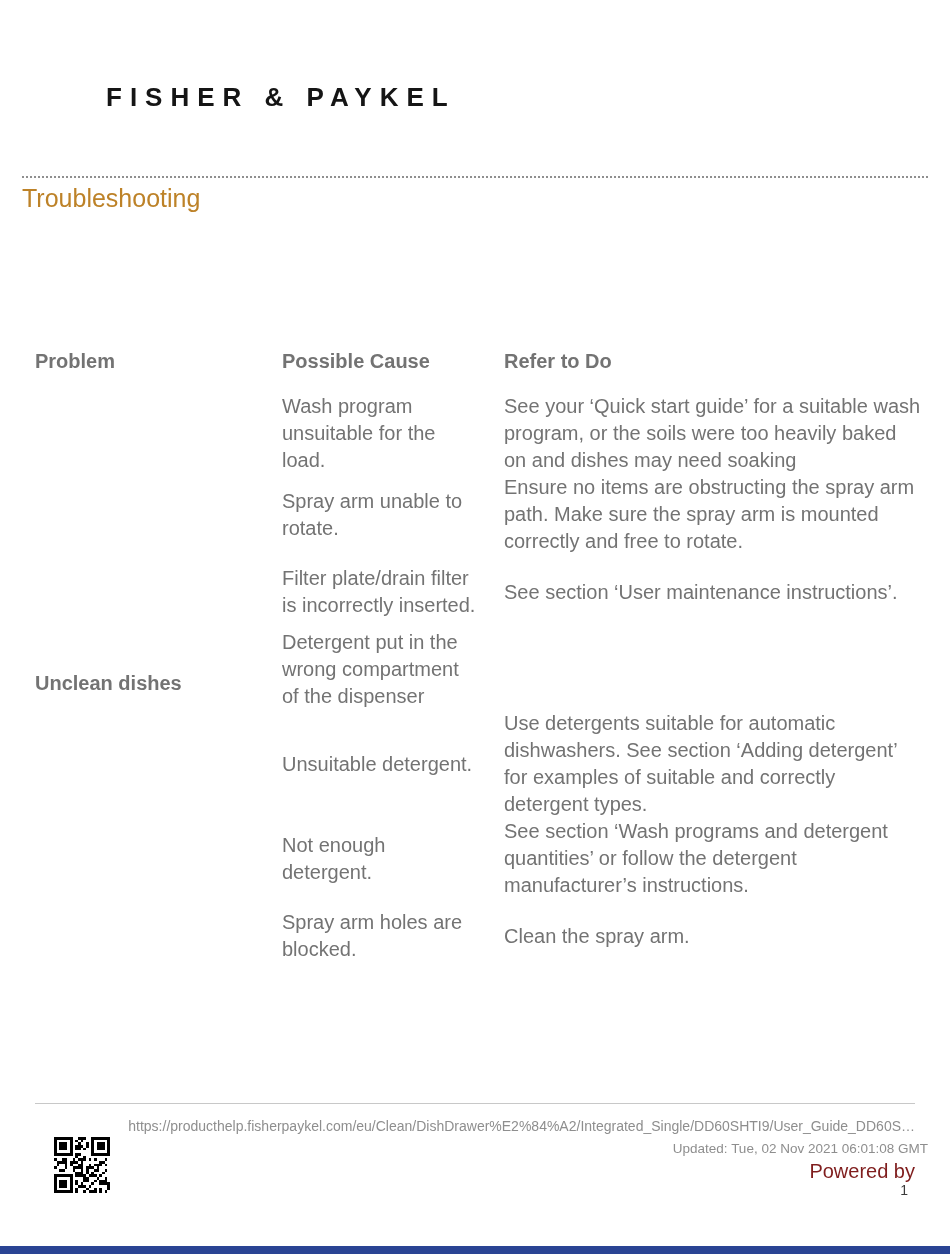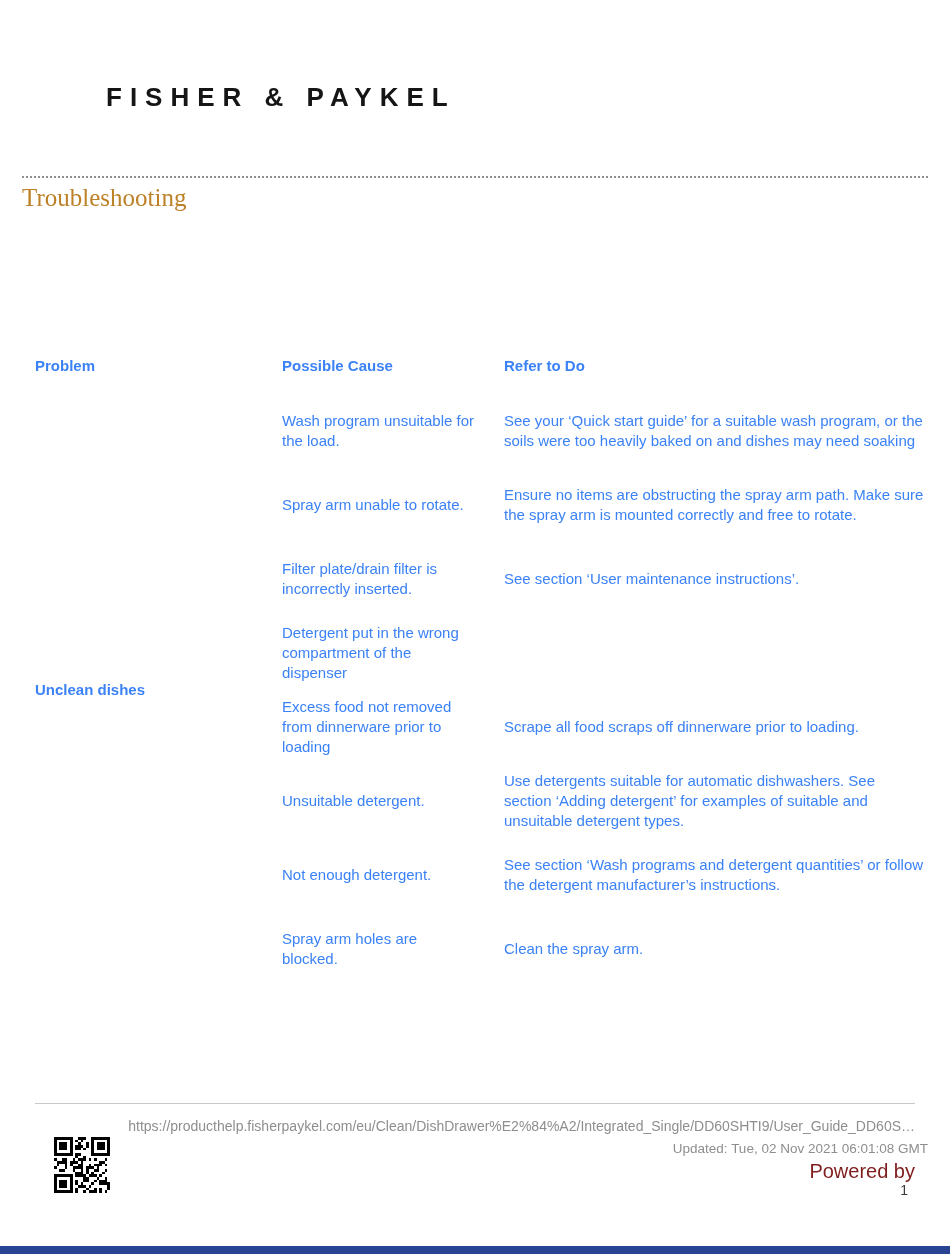--- a/index.html
+++ b/index.html
@@ -14,25 +14,25 @@
     font-size:26px; font-weight:700; letter-spacing:8px; color:#151515;
     white-space:nowrap;
     margin-left:46px;
   }
   .dotted {
     position:absolute; left:22px; right:22px; top:176px; height:0;
     border-top:2px dotted #8f8f8f;
   }
   .title {
     position:absolute; left:22px; top:184px; margin:0;
-    font-size:25px; font-weight:400; color:var(--accent,#bd8228);font-family:Liberation Serif, serif;
+    font-size:25px; font-weight:400; color:var(--accent,#bd8228);
   }
   .tbl {
-    position:absolute; left:35px; top:356px; width:893px;
-    font-size:15px; line-height:1.35; color:#3b82f6;
+    position:absolute; left:35px; top:348px; width:893px;
+    font-size:20px; line-height:1.35; color:#737373;
   }
   .thead { display:flex; font-weight:700; margin-bottom:18px; }
   .c-problem { flex:0 0 247px; width:247px; }
   .c-cause   { flex:0 0 222px; width:222px; padding-right:28px; }
   .c-action  { flex:1 1 auto; padding-right:4px; }
   .tbody { display:flex; }
   .problem-cell {
     flex:0 0 247px; width:247px; display:flex; align-items:center;
     font-weight:700;
   }
@@ -79,26 +79,22 @@
         <div class="c-action">Ensure no items are obstructing the spray arm path. Make sure the spray arm is mounted correctly and free to rotate.</div>
       </div>
       <div class="row">
         <div class="c-cause">Filter plate/drain filter is incorrectly inserted.</div>
         <div class="c-action">See section ‘User maintenance instructions’.</div>
       </div>
       <div class="row">
         <div class="c-cause">Detergent put in the wrong compartment of the dispenser</div>
       </div>
       <div class="row">
-        <div class="c-cause">Excess food not removed from dinnerware prior to loading</div>
-        <div class="c-action">Scrape all food scraps off dinnerware prior to loading.</div>
-      </div>
-      <div class="row">
         <div class="c-cause">Unsuitable detergent.</div>
-        <div class="c-action">Use detergents suitable for automatic dishwashers. See section ‘Adding detergent’ for examples of suitable and unsuitable detergent types.</div>
+        <div class="c-action">Use detergents suitable for automatic dishwashers. See section ‘Adding detergent’ for examples of suitable and correctly detergent types.</div>
       </div>
       <div class="row">
         <div class="c-cause">Not enough detergent.</div>
         <div class="c-action">See section ‘Wash programs and detergent quantities’ or follow the detergent manufacturer’s instructions.</div>
       </div>
       <div class="row">
         <div class="c-cause">Spray arm holes are blocked.</div>
         <div class="c-action">Clean the spray arm.</div>
       </div>
     </div>

